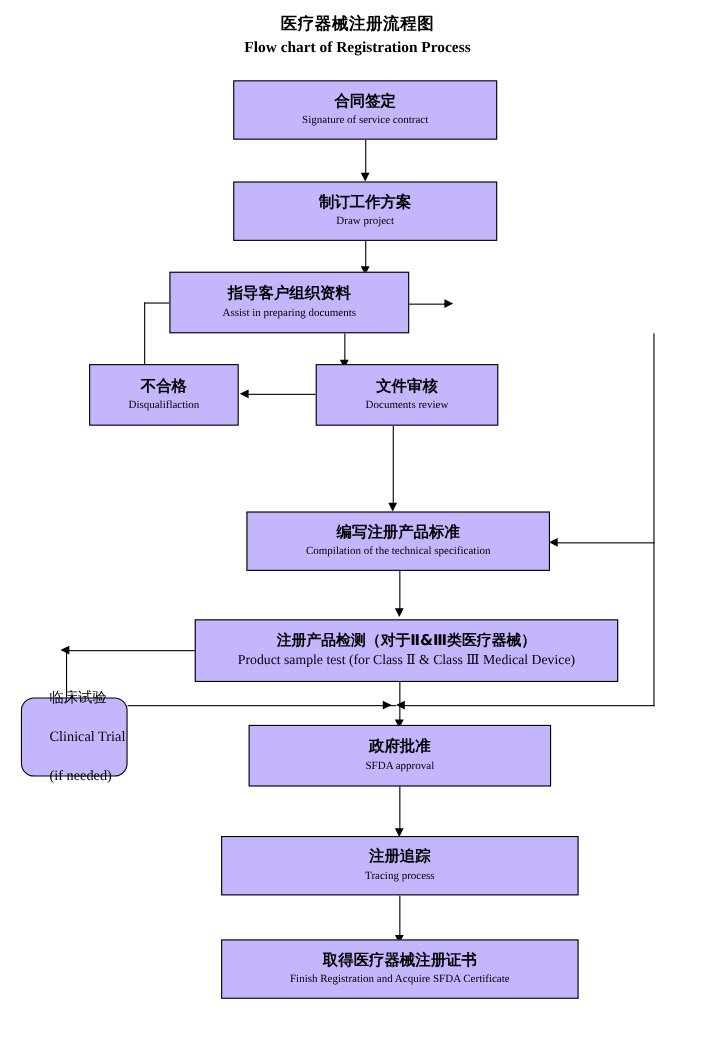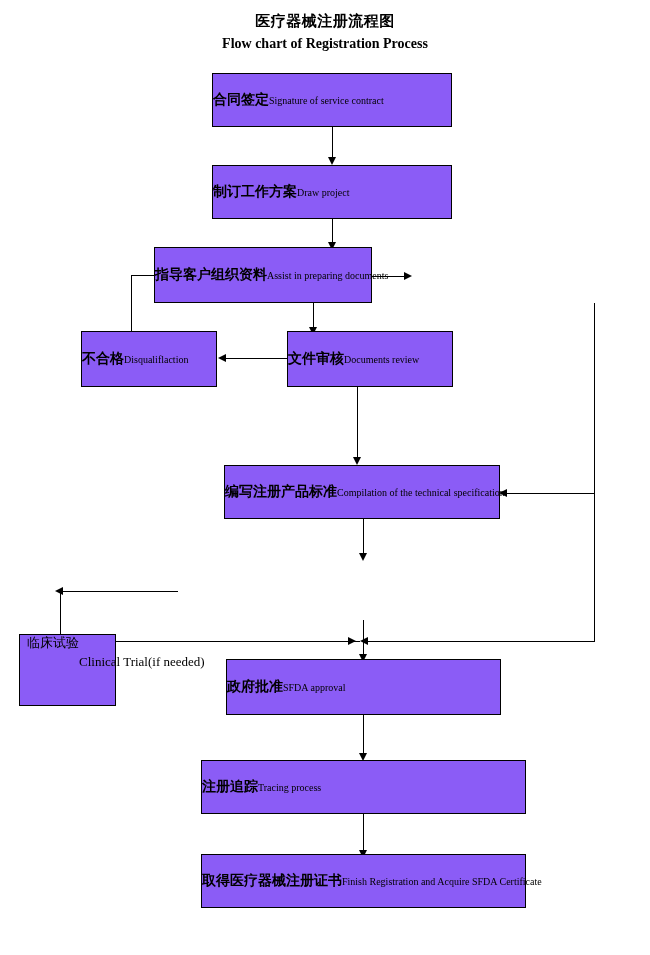--- a/index.html
+++ b/index.html
@@ -32,23 +32,25 @@
     text-align:center;
     font-weight:bold;
     font-size:14px;
   }
 
   
   .box{
     position:absolute;
     box-sizing:border-box;
     border:1.3px solid #000;
-    background:#8b5cf6;
+    background:#c4b5fd;
     display:flex;
+    flex-direction:column;
     align-items:center;
+    justify-content:center;
     text-align:center;
     z-index:3;
   }
   .box .cn{
     font-family:"DejaVu Sans","Liberation Sans",sans-serif;
     font-weight:bold;
     font-size:14px;
     line-height:1.25;
     white-space:nowrap;
   }
@@ -59,21 +61,22 @@
     white-space:nowrap;
     margin-top:2px;
   }
   .box.tight .cn{font-size:13.5px;}
   .box.tight .en{font-size:12.5px;}
 
   
   .box.left-align{
     align-items:flex-start;
     text-align:left;
-    padding-left:7px;
+    padding-left:25px;
+    border-radius:12px;
   }
   .box.left-align .cn{
     font-family:"DejaVu Sans","Liberation Sans",sans-serif;
     font-weight:normal;
     font-size:13px;
     margin:0;
   }
   .box.left-align .en{
     font-size:13px;
     margin:19px 0 0 0;
@@ -183,20 +186,24 @@
   <div class="box" style="left:287px;top:331px;width:166px;height:56px;">
     <div class="cn">文件审核</div>
     <div class="en">Documents review</div>
   </div>
 
   <div class="box" style="left:224px;top:465px;width:276px;height:54px;">
     <div class="cn">编写注册产品标准</div>
     <div class="en">Compilation of the technical specification</div>
   </div>
 
+  <div class="box tight" style="left:177px;top:563px;width:385px;height:57px;">
+    <div class="cn">注册产品检测（对于Ⅱ&amp;Ⅲ类医疗器械）</div>
+    <div class="en">Product sample test (for Class  Ⅱ &amp; Class  Ⅲ  Medical Device)</div>
+  </div>
 
   <div class="box left-align" style="left:19px;top:634px;width:97px;height:72px;">
     <div class="cn">临床试验</div>
     <div class="en">Clinical Trial</div>
     <div class="en">(if needed)</div>
   </div>
 
   <div class="box" style="left:226px;top:659px;width:275px;height:56px;">
     <div class="cn">政府批准</div>
     <div class="en">SFDA approval</div>

